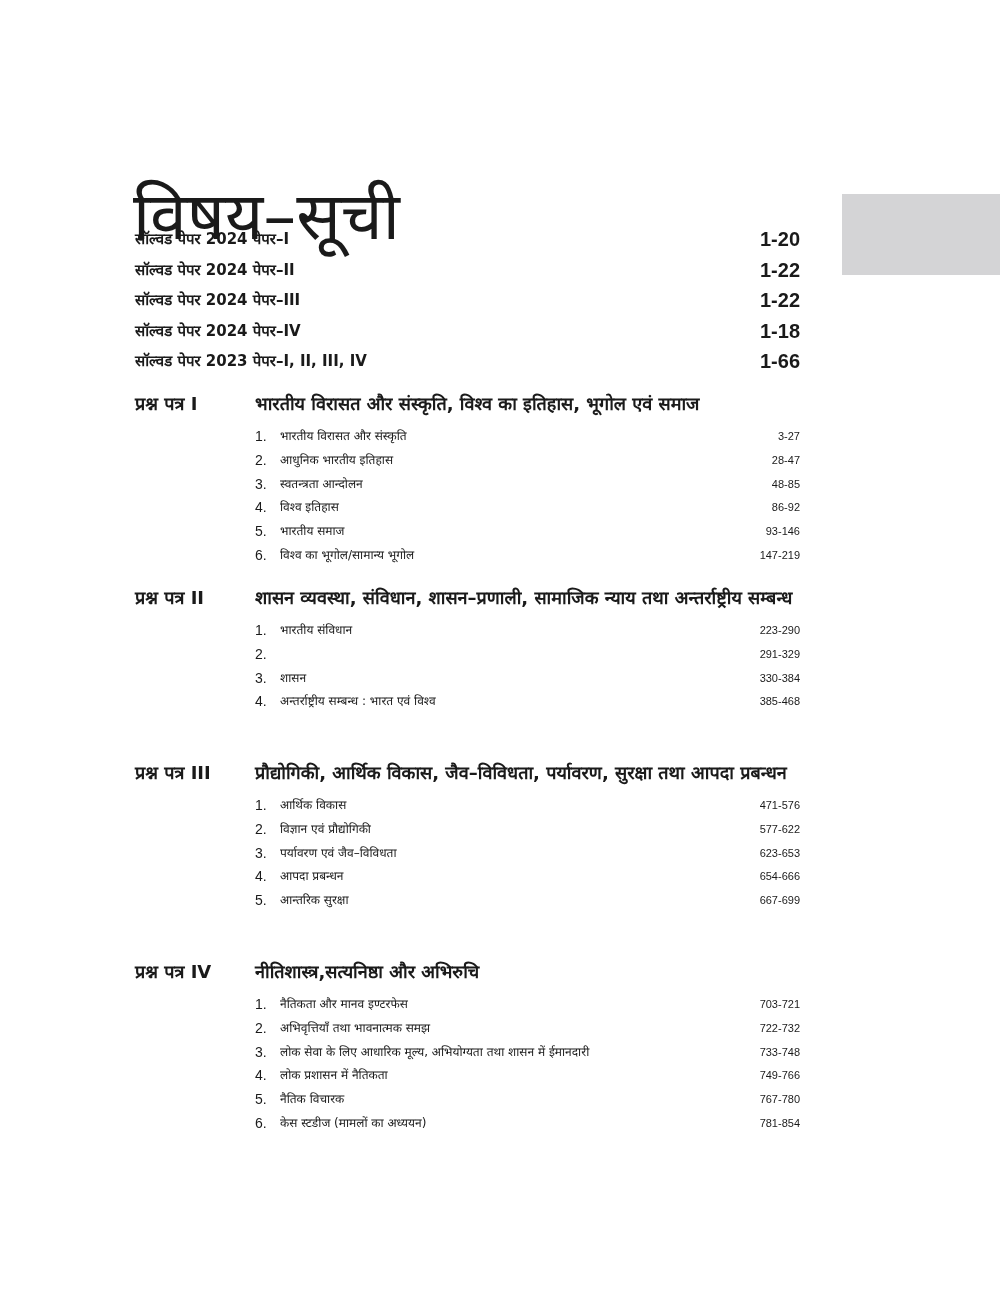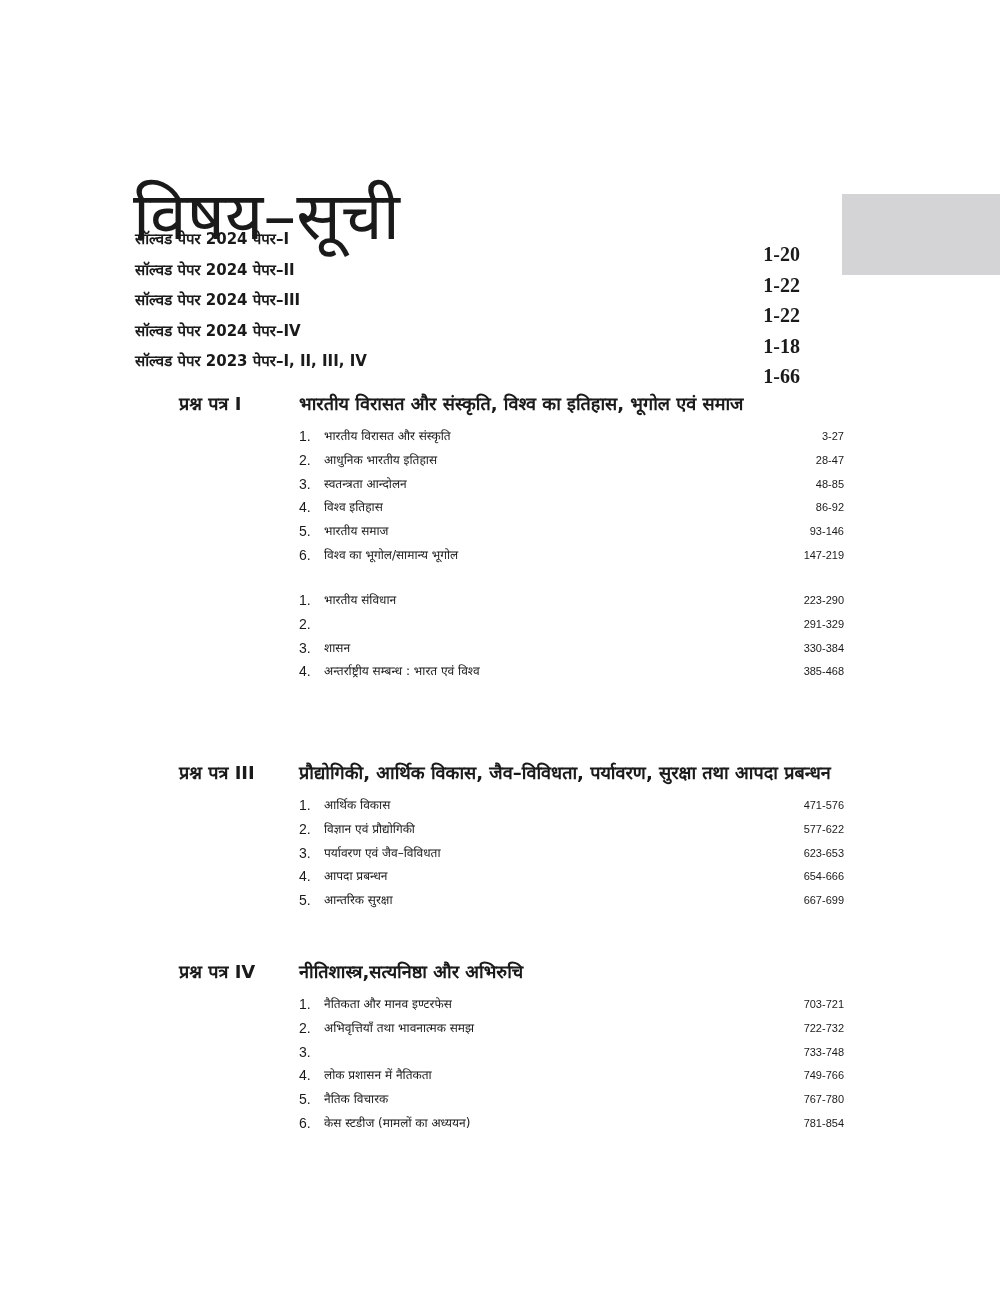--- a/index.html
+++ b/index.html
@@ -48,32 +48,31 @@
       left: 0;
       top: 0;
       font-size: 15px;
       font-weight: bold;
       line-height: 26px;
       white-space: nowrap;
     }
     .solved-pages {
       position: absolute;
       right: 0;
-      top: 15px;
+      top: 0;
       font-size: 20px;
       font-weight: bold;
       line-height: 26px;
-      font-family: Liberation Serif, serif;
+      font-family: Liberation Sans, sans-serif;
       white-space: nowrap;
     }
     .section {
       position: absolute;
       left: 135px;
       width: 665px;
-      margin-left: 44px;
     }
     .section-head {
       position: relative;
       min-height: 30px;
     }
     .section-label {
       position: absolute;
       left: 0;
       top: 0;
       font-size: 18px;
@@ -182,20 +181,24 @@
     </div>
     <div class="item">
       <span class="item-num">6.</span>
       <div class="item-text">विश्व का भूगोल/सामान्य भूगोल</div>
       <span class="item-pages">147-219</span>
     </div>
   </div>
 </div>
 
 <div class="section" style="top:583px;">
+  <div class="section-head">
+    <span class="section-label">प्रश्न पत्र II</span>
+    <div class="section-title">शासन व्यवस्था, संविधान, शासन–प्रणाली, सामाजिक न्याय तथा अन्तर्राष्ट्रीय सम्बन्ध</div>
+  </div>
   <div class="items">
     <div class="item">
       <span class="item-num">1.</span>
       <div class="item-text">भारतीय संविधान</div>
       <span class="item-pages">223-290</span>
     </div>
     <div class="item">
       <span class="item-num">2.</span>
       <span class="item-pages">291-329</span>
     </div>
@@ -257,20 +260,21 @@
       <div class="item-text">नैतिकता और मानव इण्टरफेस</div>
       <span class="item-pages">703-721</span>
     </div>
     <div class="item">
       <span class="item-num">2.</span>
       <div class="item-text">अभिवृत्तियाँ तथा भावनात्मक समझ</div>
       <span class="item-pages">722-732</span>
     </div>
     <div class="item">
       <span class="item-num">3.</span>
+      <div class="item-text" style="width:330px;">लोक सेवा के लिए आधारिक मूल्य, अभियोग्यता तथा शासन में ईमानदारी</div>
       <span class="item-pages">733-748</span>
     </div>
     <div class="item">
       <span class="item-num">4.</span>
       <div class="item-text">लोक प्रशासन में नैतिकता</div>
       <span class="item-pages">749-766</span>
     </div>
     <div class="item">
       <span class="item-num">5.</span>
       <div class="item-text">नैतिक विचारक</div>

